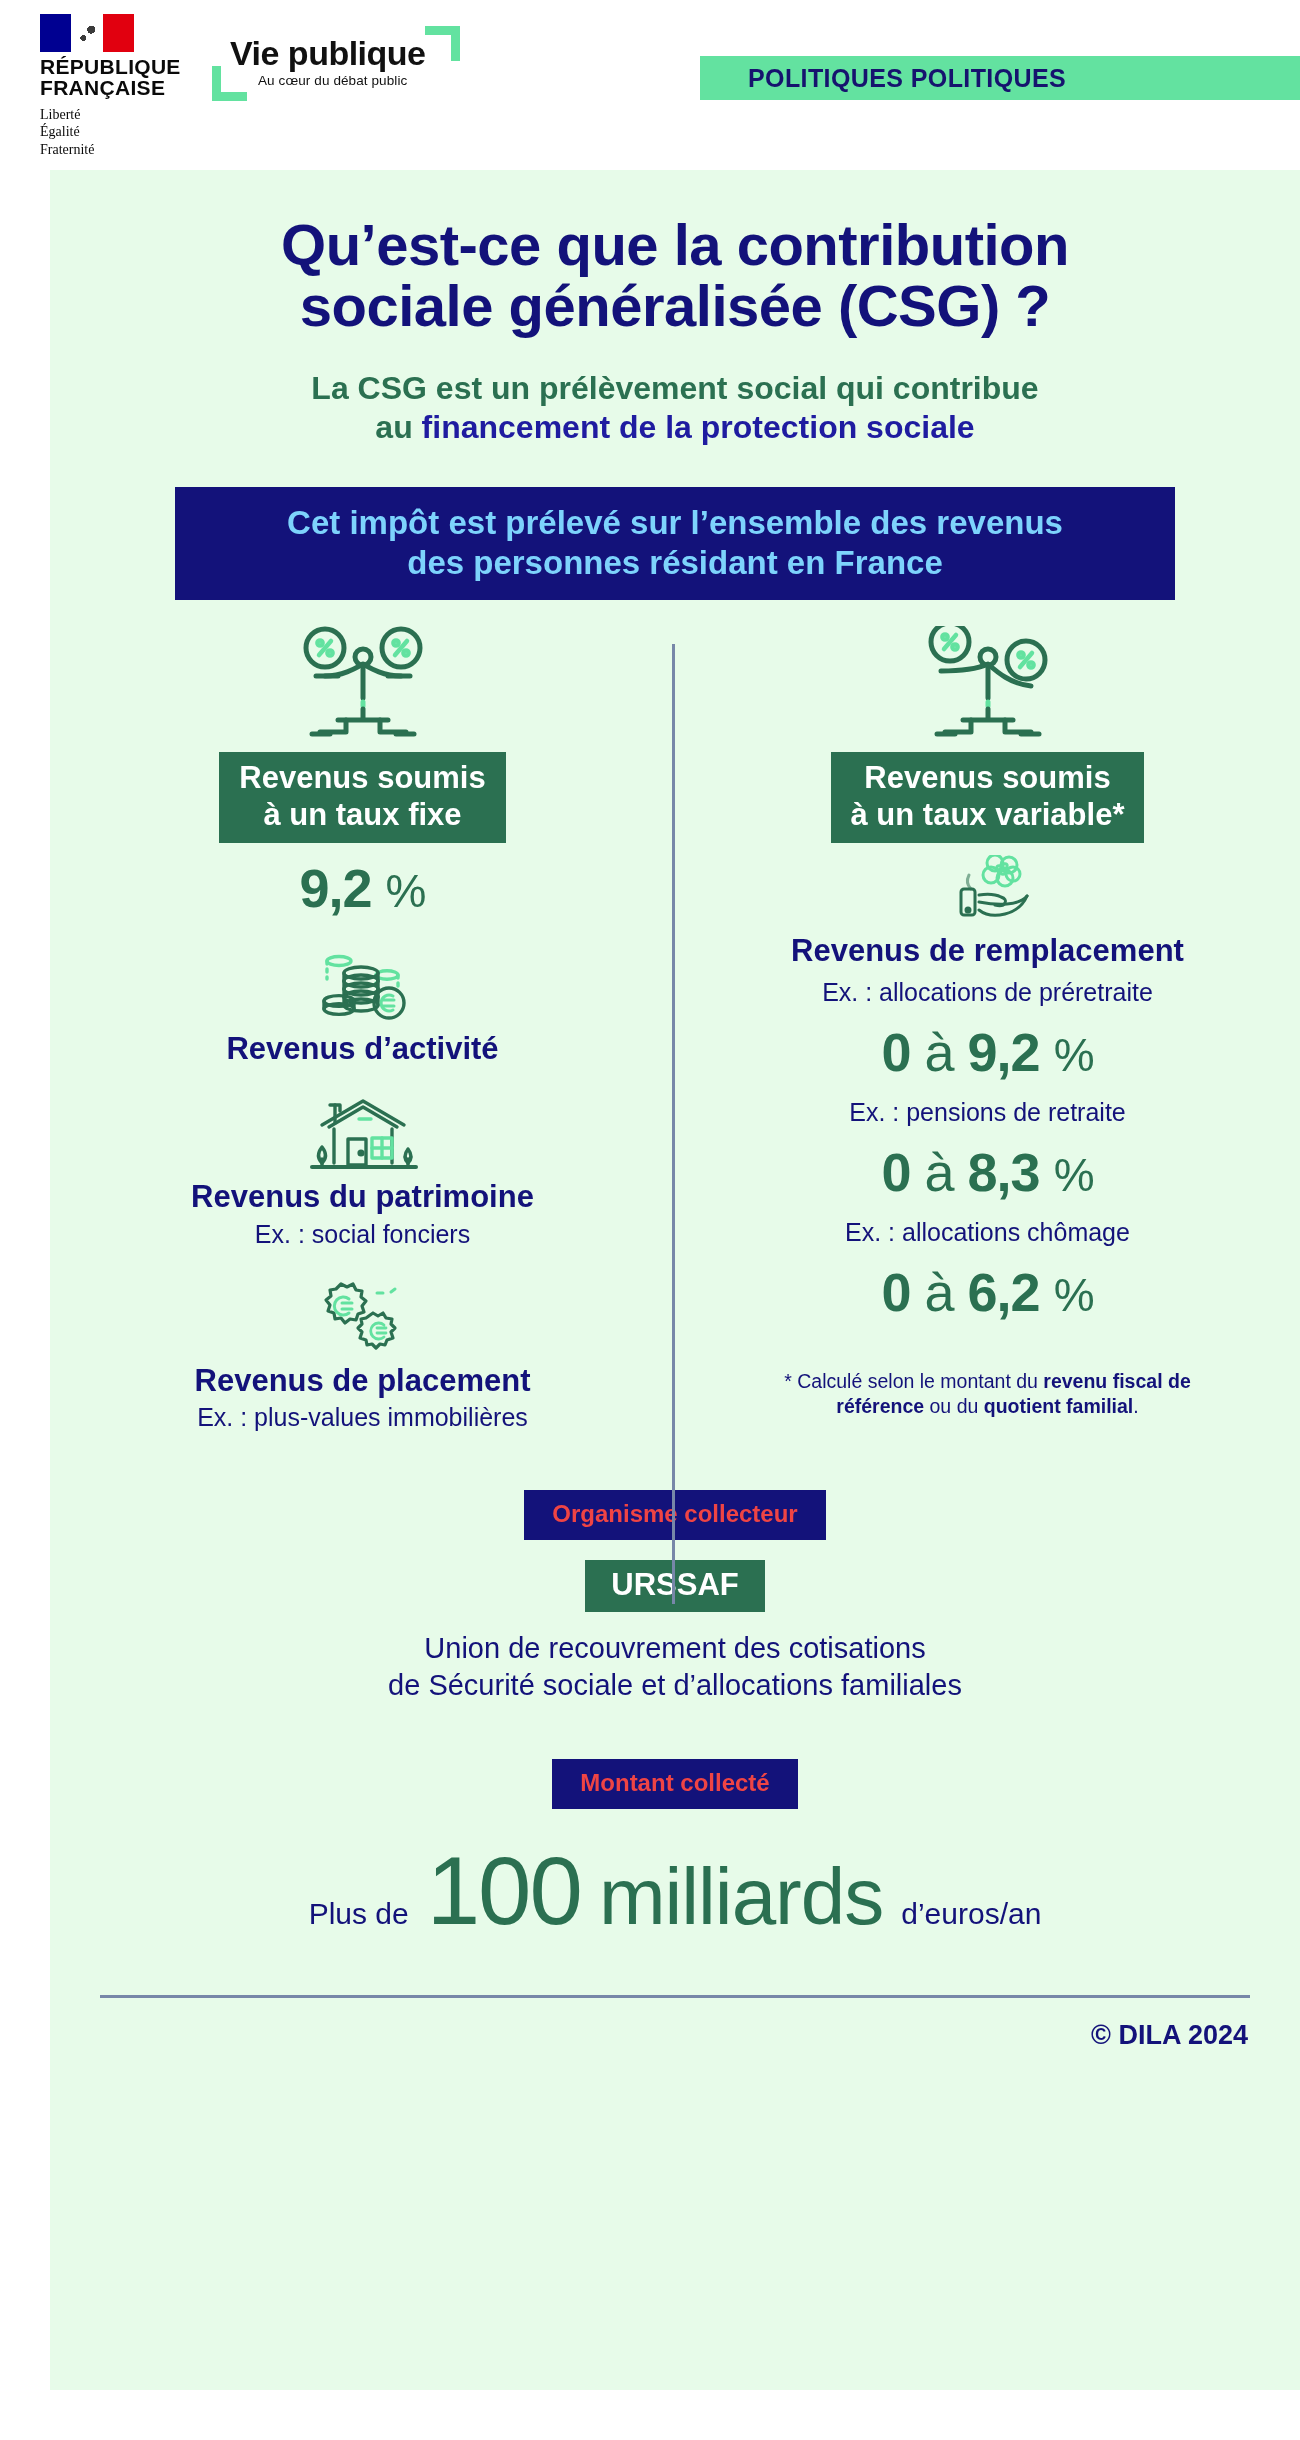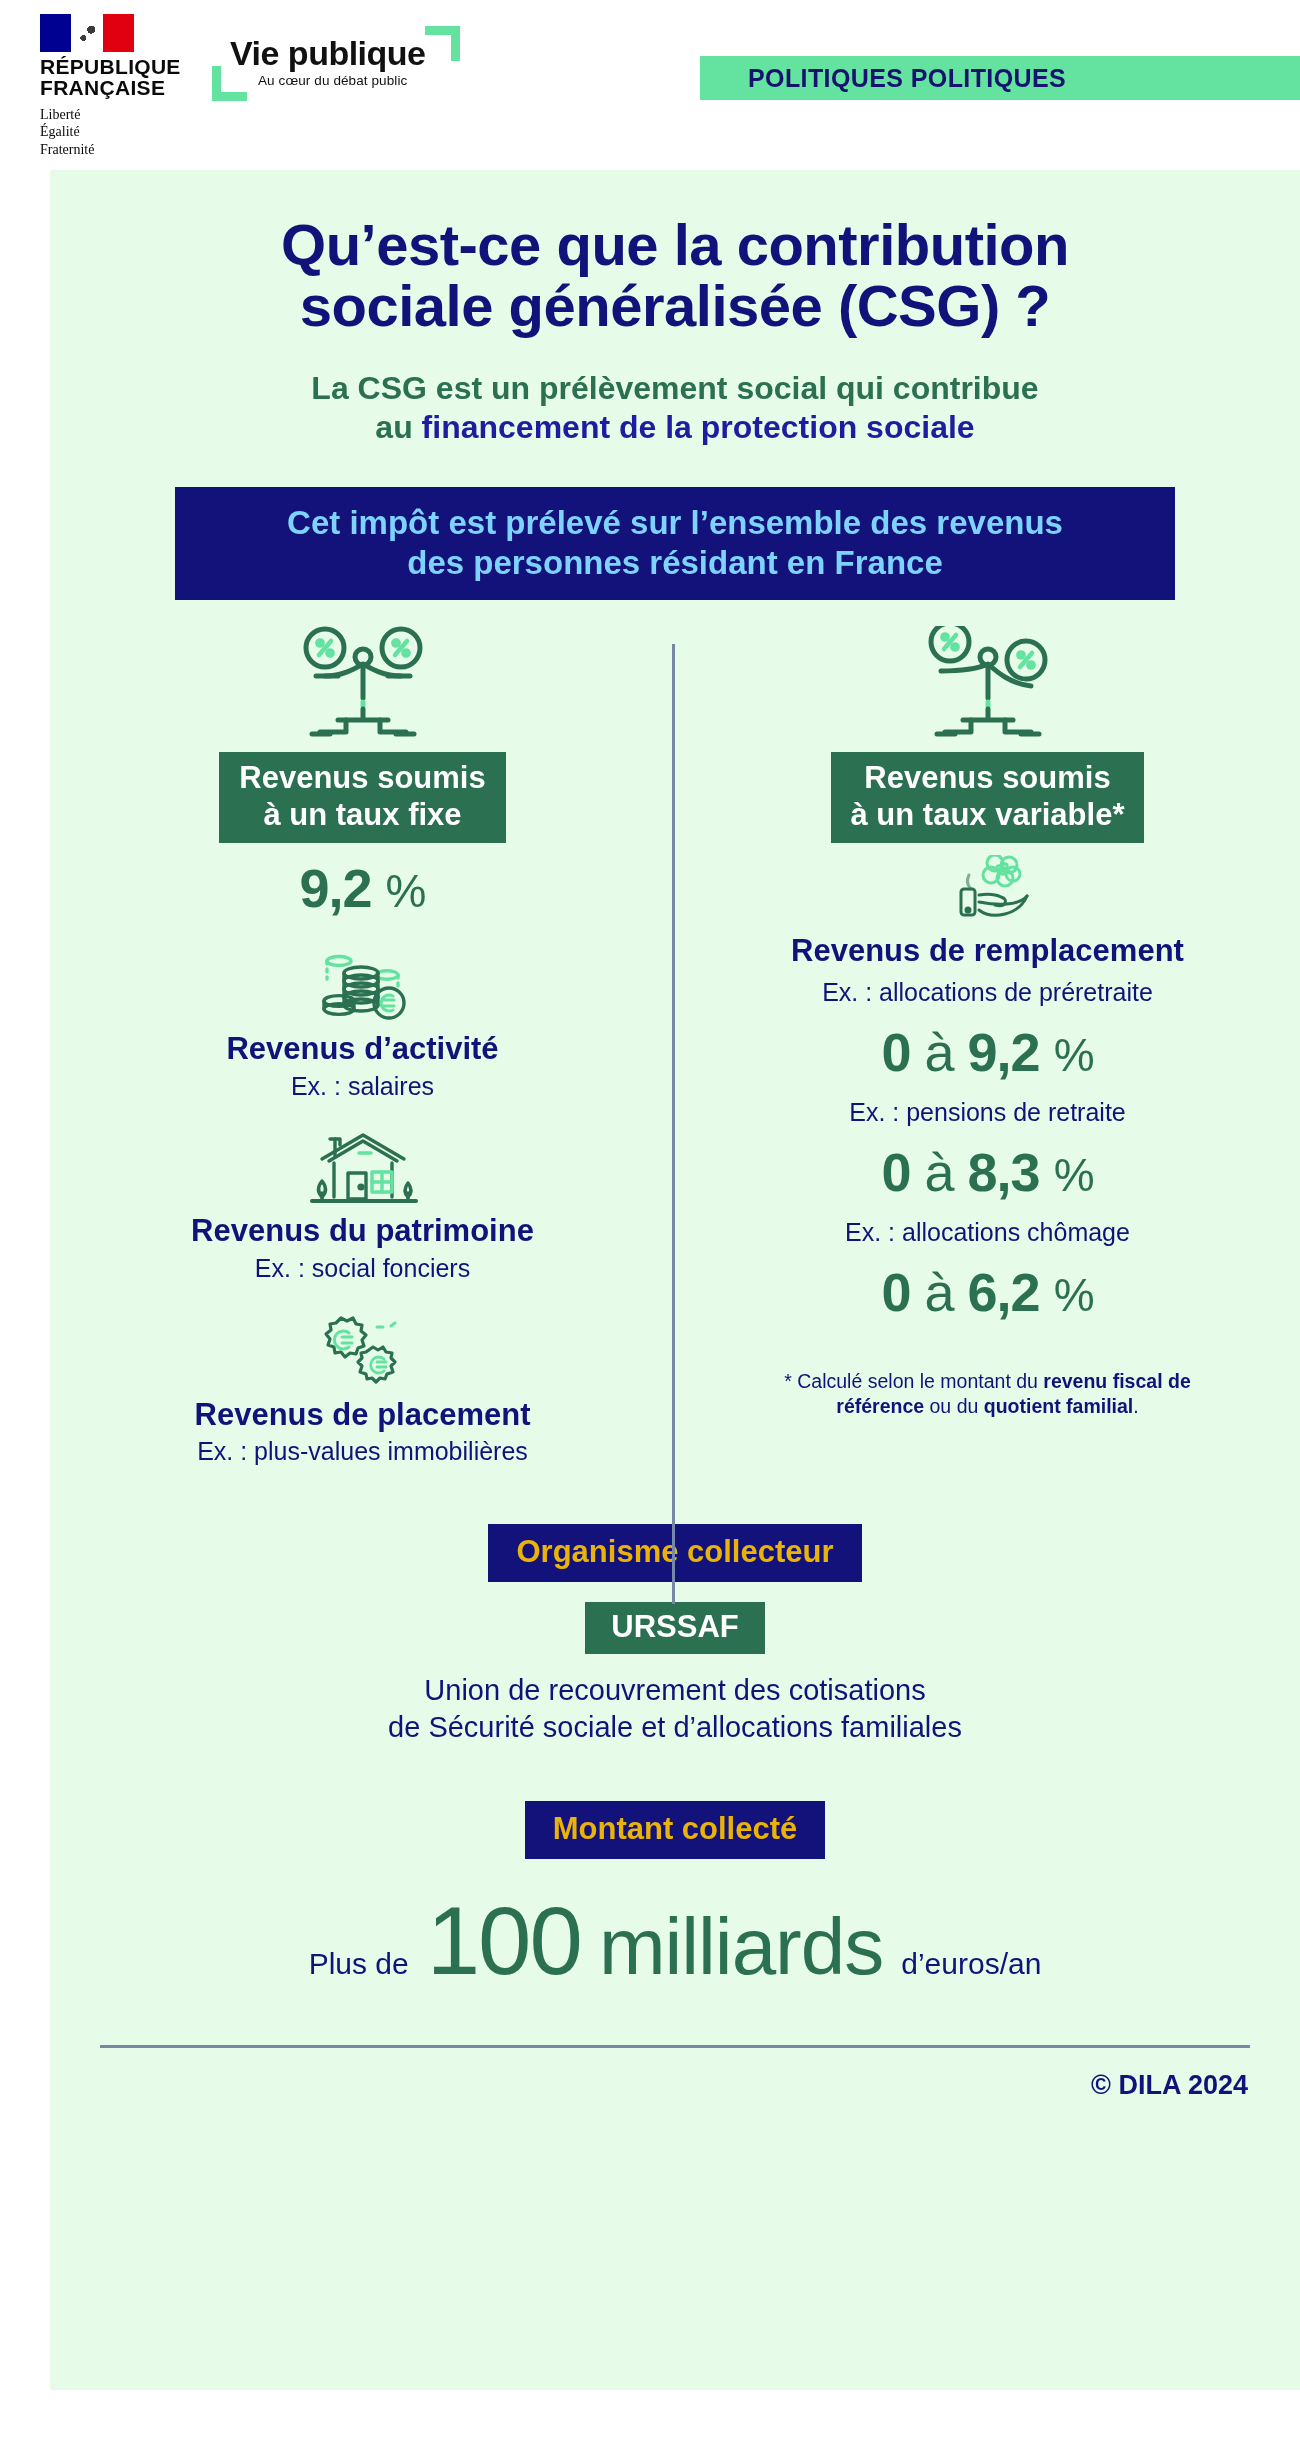--- a/index.html
+++ b/index.html
@@ -143,22 +143,22 @@
 
   .footnote{
     color:#13127a;font-size:19.5px;line-height:1.3;margin-top:46px;
     padding:0 70px;
   }
   .footnote b{font-weight:bold;}
 
   
   .sec{margin-top:0;text-align:center;}
   .navy-chip{
-    display:inline-block;background:#13127a;color:#eab308;font-weight:bold;
-    font-size:31px;padding:10px 28px 12px;
+    display:inline-block;background:#13127a;color:#ef4444;font-weight:bold;
+    font-size:24px;padding:10px 28px 12px;
   }
   .green-chip{
     display:inline-block;background:#2b7051;color:#fff;font-weight:bold;
     font-size:31px;padding:7px 26px 9px;margin-top:20px;
   }
   .sec-desc{
     color:#13127a;font-size:29px;line-height:1.25;margin-top:18px;
   }
   .amount{
     display:flex;justify-content:center;align-items:baseline;gap:18px;
@@ -297,21 +297,20 @@
             <ellipse cx="48" cy="56" rx="17" ry="6"></ellipse>
             <ellipse cx="26" cy="52" rx="15" ry="5.4"></ellipse>
             <path d="M11 52 v8"></path>
               <path d="M41 52 v8"></path>
             <ellipse cx="26" cy="60" rx="15" ry="5.4"></ellipse>
             <circle cx="76" cy="54" r="15"></circle>
             <path d="M80 47 a8 8 0 1 0 0 14 M70 51 h11 M70 57 h11" stroke="#63e2a0" stroke-width="3"></path>
           </svg>
         </div>
         <div class="cat-name">Revenus d’activité</div>
-        <div class="cat-ex">Ex. : salaires</div>
       </div>
 
       
       <div class="blk">
         <div class="icon-wrap">
           <svg width="118" height="76" viewBox="0 0 118 76" fill="none" stroke="#2b7051" stroke-width="3.4" stroke-linecap="round" stroke-linejoin="round">
             <path d="M18 28 L59 4 L100 28"></path>
             <path d="M25 30 L59 10 L93 30"></path>
             <path d="M26 8 h10 v6"></path>
               <path d="M31 8 v18"></path>

